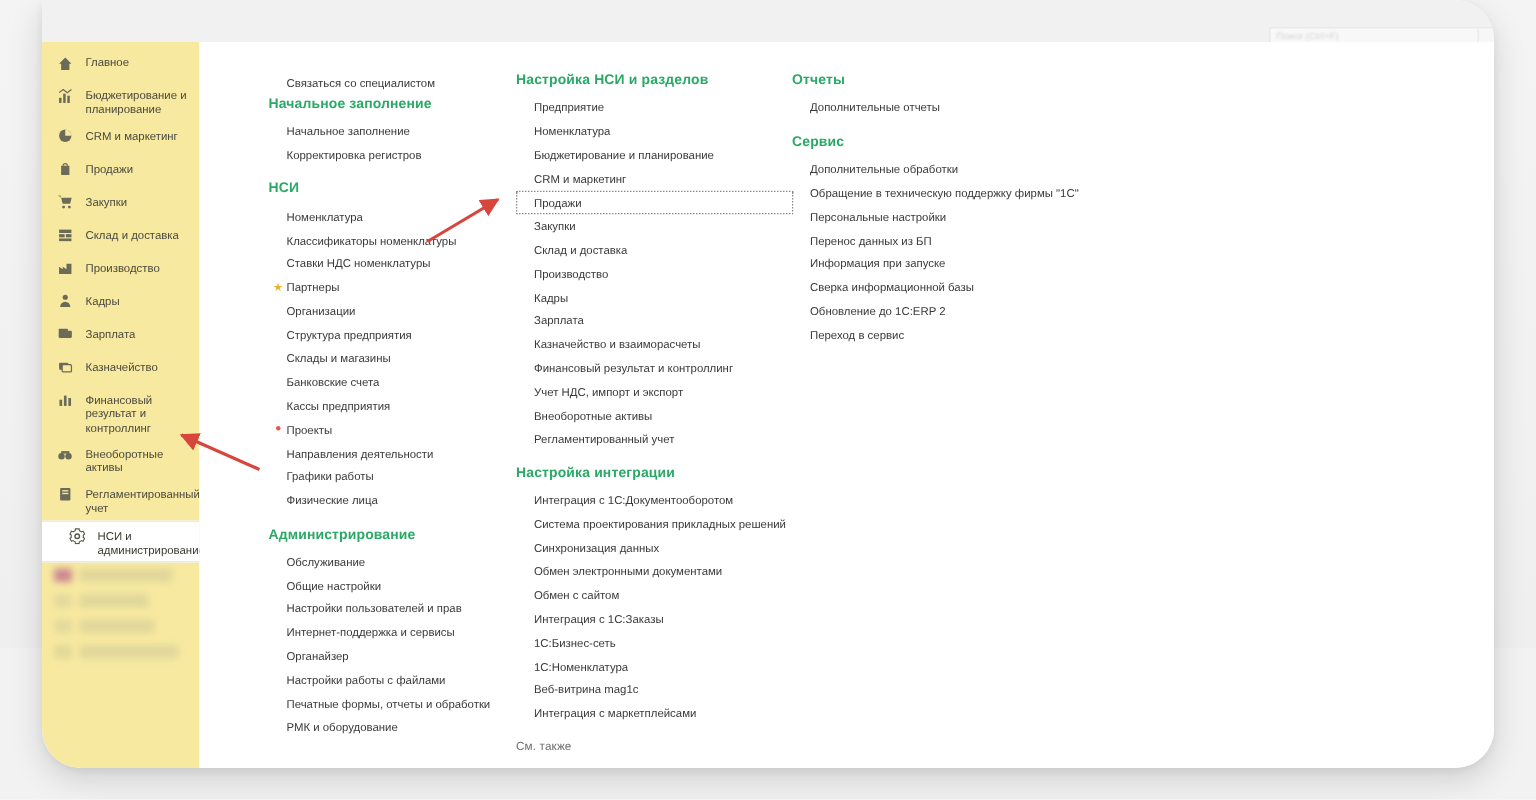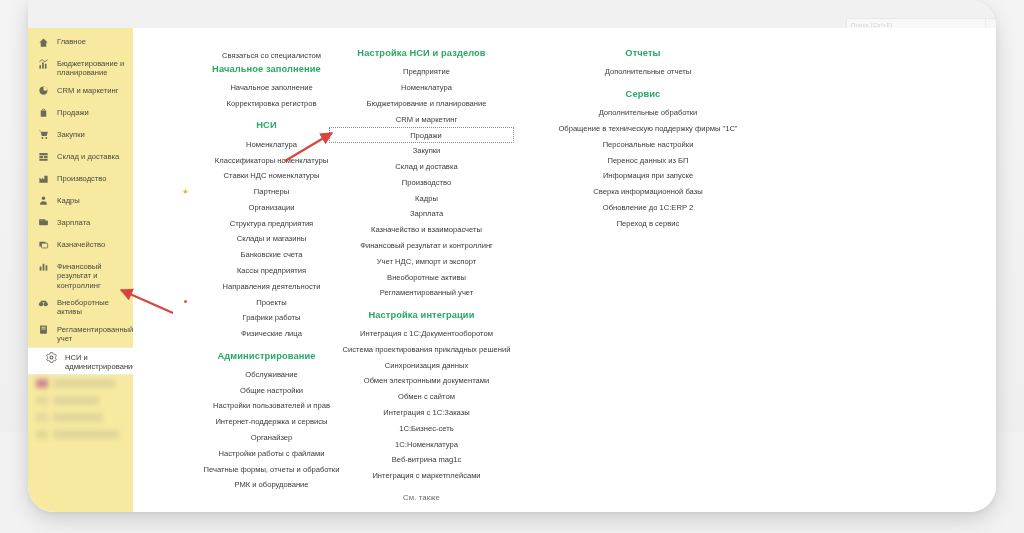--- a/index.html
+++ b/index.html
@@ -144,24 +144,23 @@
     padding: 20px 0 0 0;
   }
   .columns {
     position: relative;
     display: block;
     height: 100%;
   }
   .col {
     position: absolute;
     top: 0;
-    text-align: center;
   }
   .col-1 { left: 46px;  width: 175px; }
-  .col-2 { left: 196px; width: 185px; }
+  .col-2 { left: 211px; width: 185px; }
   .col-3 { left: 395px; width: 230px; }
 
   .grp { margin-bottom: 9px; }
   .grp-title {
     font-size: 9.3px;
     font-weight: bold;
     color: #29a866;
     margin: 0 0 6px 0;
     letter-spacing: .1px;
   }
@@ -390,22 +389,22 @@
                 <div class="grp-title">НСИ</div>
                 <div class="lnk"><span>Номенклатура</span></div>
                 <div class="lnk"><span>Классификаторы номенклатуры</span></div>
                 <div class="lnk"><span>Ставки НДС номенклатуры</span></div>
                 <div class="lnk"><span class="star">★</span><span>Партнеры</span></div>
                 <div class="lnk"><span>Организации</span></div>
                 <div class="lnk"><span>Структура предприятия</span></div>
                 <div class="lnk"><span>Склады и магазины</span></div>
                 <div class="lnk"><span>Банковские счета</span></div>
                 <div class="lnk"><span>Кассы предприятия</span></div>
+                <div class="lnk"><span class="dot"></span><span>Проекты</span></div>
                 <div class="lnk"><span>Направления деятельности</span></div>
-                <div class="lnk"><span class="dot"></span><span>Проекты</span></div>
                 <div class="lnk"><span>Графики работы</span></div>
                 <div class="lnk"><span>Физические лица</span></div>
               </div>
               <div class="grp">
                 <div class="grp-title">Администрирование</div>
                 <div class="lnk"><span>Обслуживание</span></div>
                 <div class="lnk"><span>Общие настройки</span></div>
                 <div class="lnk"><span>Настройки пользователей и прав</span></div>
                 <div class="lnk"><span>Интернет-поддержка и сервисы</span></div>
                 <div class="lnk"><span>Органайзер</span></div>

